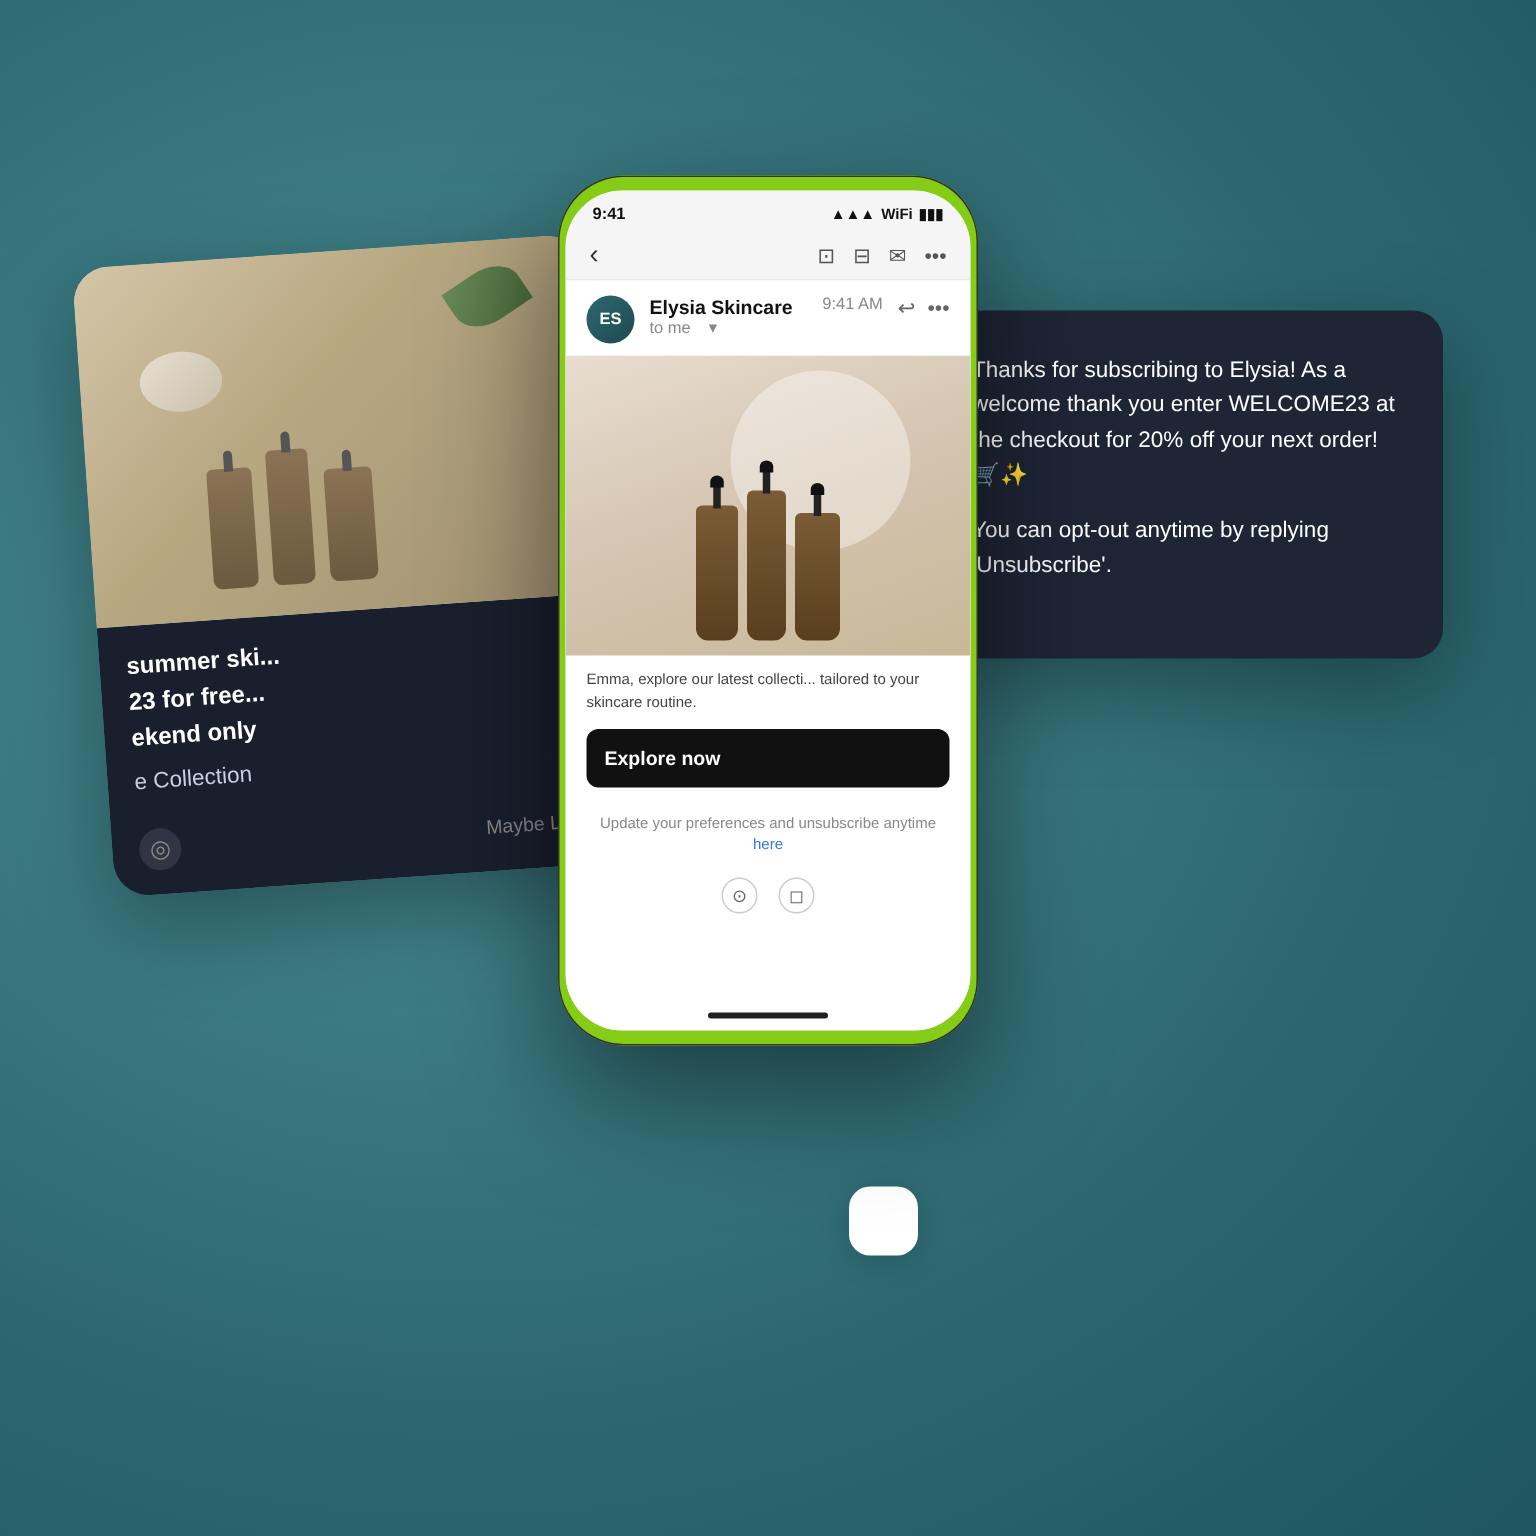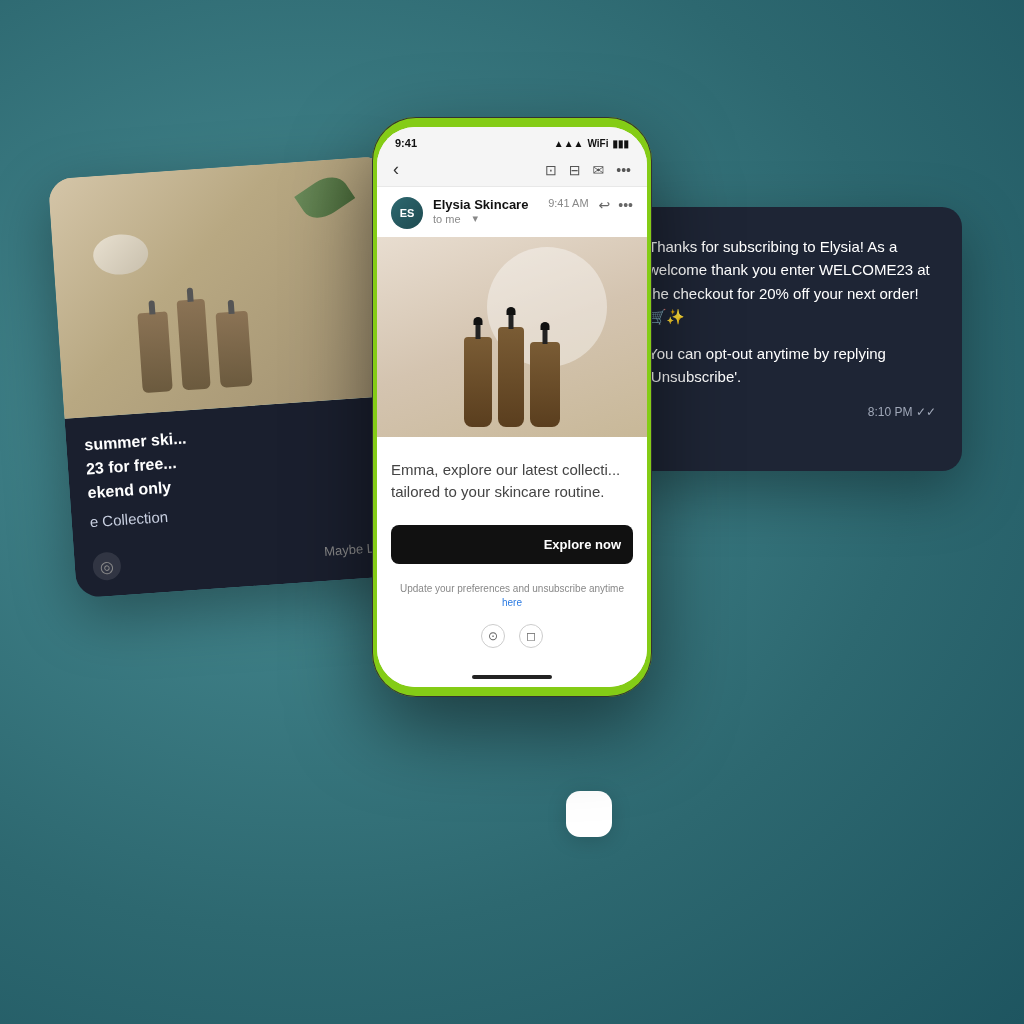--- a/index.html
+++ b/index.html
@@ -365,31 +365,31 @@
       height: 8px;
       background: #111;
       border-radius: 50% 50% 0 0;
     }
 
     .eb1 { width: 28px; height: 90px; }
     .eb2 { width: 26px; height: 100px; }
     .eb3 { width: 30px; height: 85px; }
 
     .email-content-text {
-      padding: 22px 14px;
-      font-size: 15px;
+      padding: 10px 14px;
+      font-size: 10px;
       color: #444;
       line-height: 1.45;
     }
 
     .explore-btn {
       margin: 0 14px 10px;
       background: #111;
       color: #fff;
-      text-align: right;
+      text-align: left;
       padding: 12px;
       border-radius: 8px;
       font-size: 13px;
       font-weight: 600;
       cursor: pointer;
     }
 
     .email-footer {
       padding: 8px 14px;
       text-align: center;
@@ -546,19 +546,18 @@
         </div>
       </div>
 
     </div>
     <div class="phone-home-indicator"></div>
   </div>
 
   <div class="sms-card">
     <p>Thanks for subscribing to Elysia! As a welcome thank you enter WELCOME23 at the checkout for 20% off your next order! 🛒✨</p>
     <p>You can opt-out anytime by replying 'Unsubscribe'.</p>
-    <p class="sms-time">8:10 PM ✓✓</p>
   </div>
 
   <div class="deco-square deco-sq-1"></div>
   <div class="deco-square deco-sq-2"></div>
 
 </div>
 
 </body></html>

